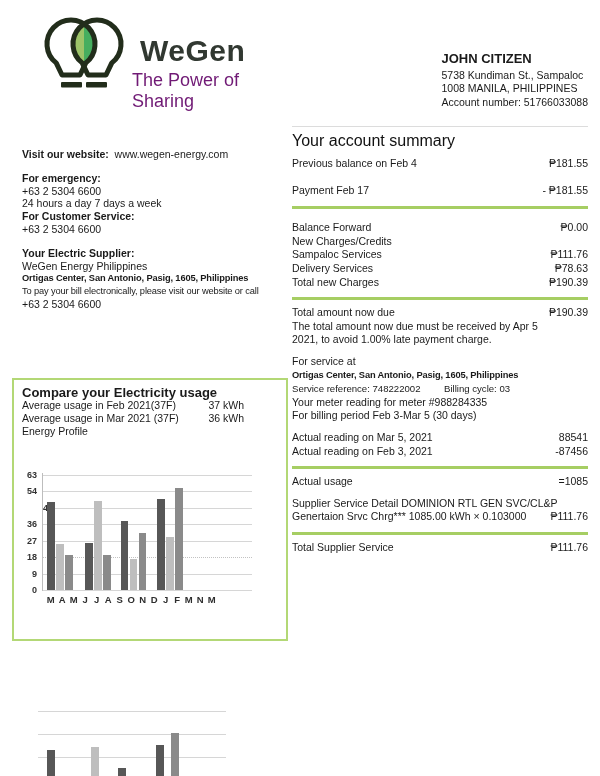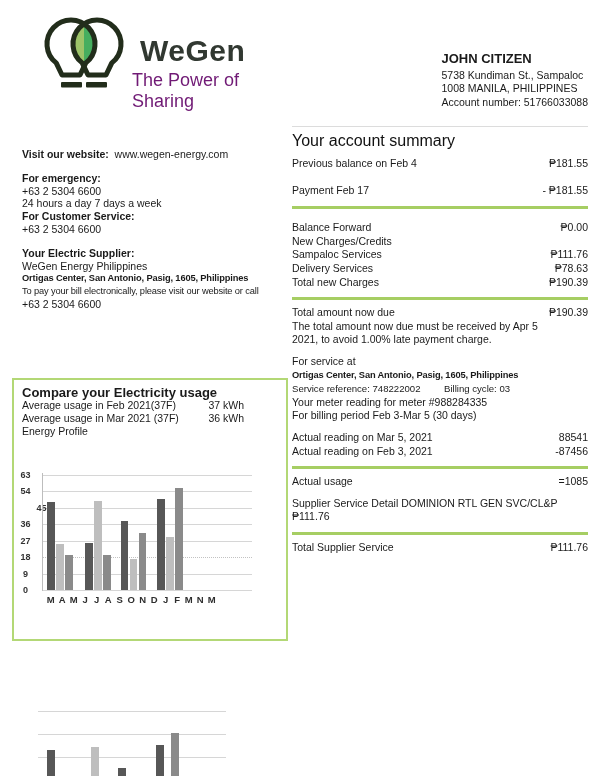--- a/index.html
+++ b/index.html
@@ -35,21 +35,21 @@
 
   
   .usage-box{position:absolute;left:12px;top:378px;width:264px;height:253px;border:2px solid #b3d876;padding:6px 0 0 8px;}
   .ub-title{font-size:13px;font-weight:700;line-height:13px;}
   .ub-row{display:flex;justify-content:space-between;width:222px;font-size:10.5px;line-height:13px;}
   .ub-profile{font-size:10.5px;line-height:13px;}
 
   
   #energy-chart{position:absolute;left:0;top:0;width:100%;height:100%;}
   .gl{position:absolute;height:1px;background:#d6d6d6;}
-  .ylab{position:absolute;left:0;width:23px;text-align:center;font-size:9px;font-weight:700;color:#333;line-height:10px;}
+  .ylab{position:absolute;left:0;width:23px;text-align:right;font-size:9px;font-weight:700;color:#333;line-height:10px;}
   .vax{position:absolute;width:1px;background:#bdbdbd;}
   .bar{position:absolute;width:7.5px;}
   .xlab{position:absolute;top:214px;width:11.5px;text-align:center;font-size:9.5px;font-weight:700;color:#2e2e2e;line-height:11px;}
   .bottom-chart{position:absolute;left:0;top:705px;width:600px;height:71px;overflow:hidden;}
 </style>
 </head>
 <body>
 
 <div class="page">
 
@@ -160,20 +160,21 @@
         <span>-87456</span>
       </div>
     <div class="sep2"></div>
     <div class="row">
         <span>Actual usage</span>
         <span>=1085</span>
       </div>
     <div class="gap8"></div>
     <div>Supplier Service Detail DOMINION RTL GEN SVC/CL&amp;P</div>
     <div class="row">
+        <span>Genertaion Srvc Chrg*** 1085.00 kWh × 0.103000</span>
         <span>₱111.76</span>
       </div>
     <div class="sep2"></div>
     <div class="row">
         <span>Total Supplier Service</span>
         <span>₱111.76</span>
       </div>
   </div>
 
   <div class="usage-box">

